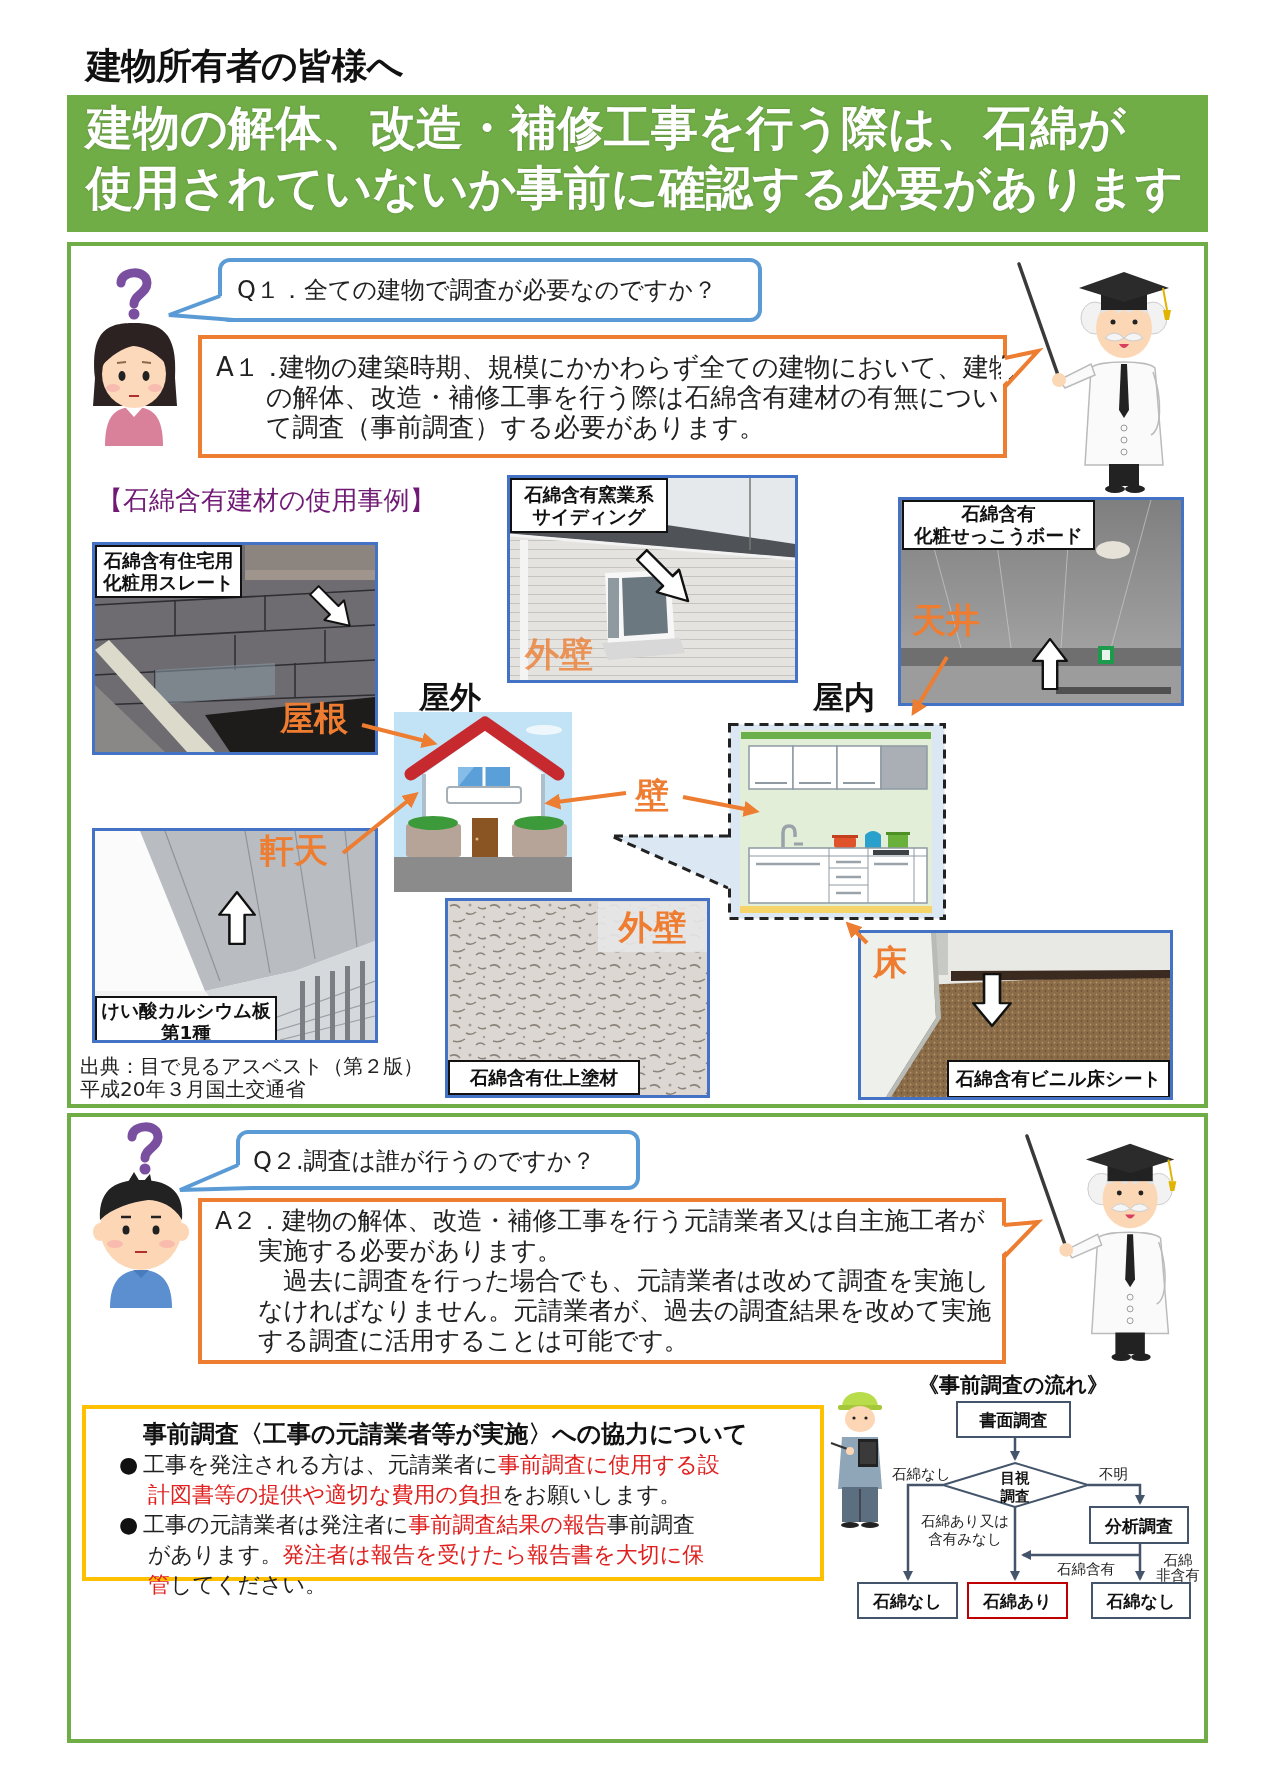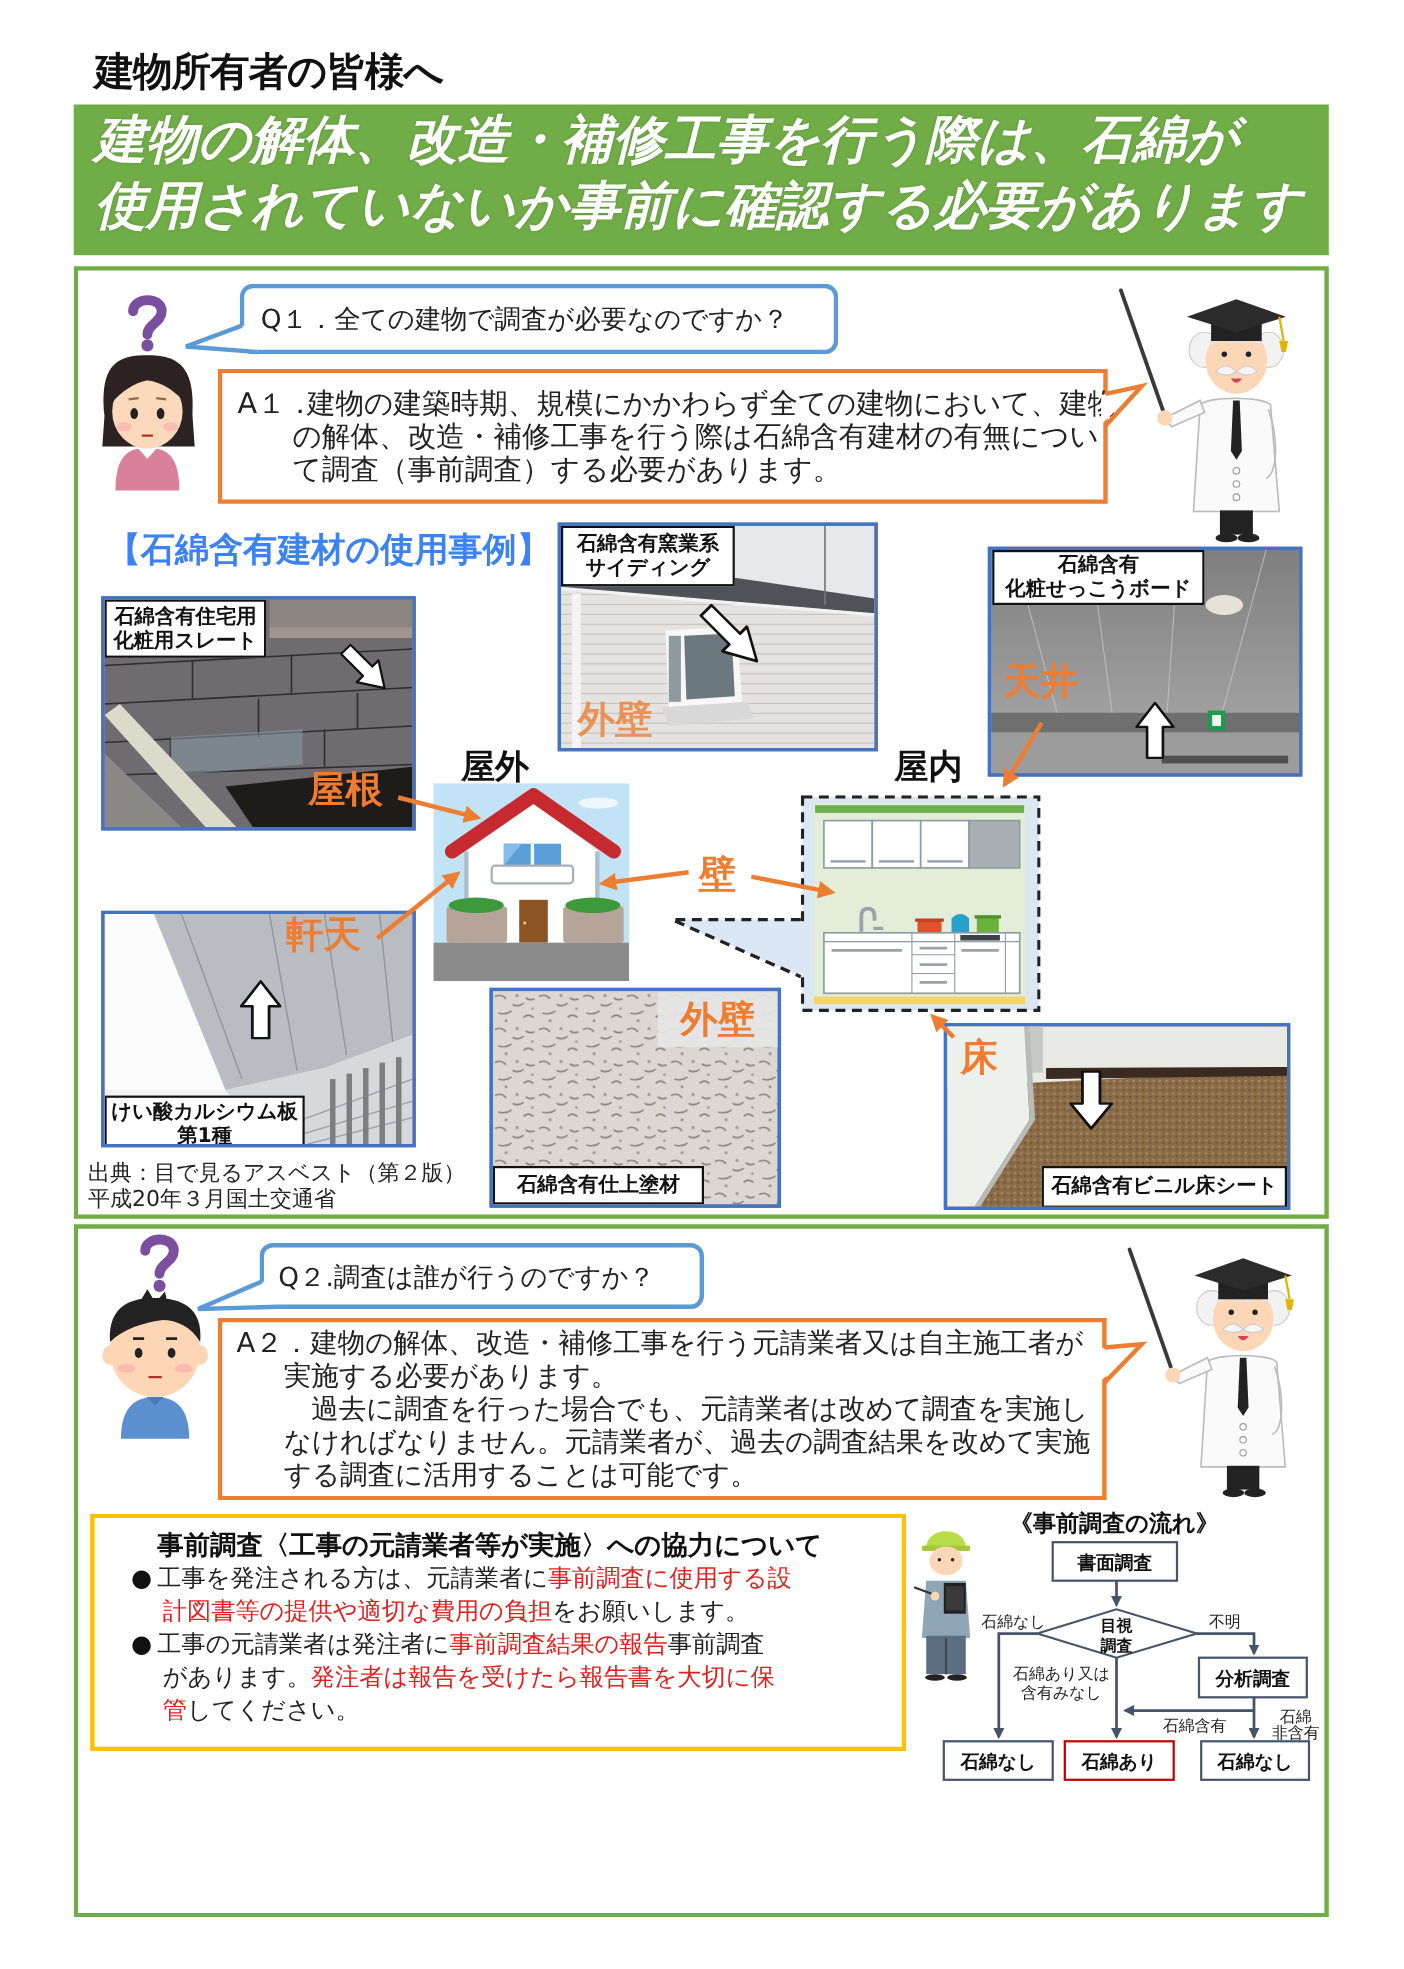--- a/index.html
+++ b/index.html
@@ -6,34 +6,34 @@
   --green:#70ad47; --bubble:#5b9bd5; --answer:#ed7d31; --photo:#4472c4;
   --loc:#ee7d31; --red:#e0201f; --yellow:#ffc000; --present:#c00000; --flow:#44546a;
 }
 *{box-sizing:border-box;margin:0;padding:0;}
 html,body{width:1276px;height:1790px;background:#fff;overflow:hidden;}
 body{position:relative;font-family:"DejaVu Sans",sans-serif;color:#222;}
 .abs{position:absolute;}
 
 .addressee{left:86px;top:44px;height:44px;line-height:44px;font-size:36px;font-weight:bold;white-space:nowrap;color:#111;letter-spacing:-1px;}
 .banner{left:67px;top:95px;width:1141px;height:137px;background:var(--green);padding:3px 0 0 19px;color:#fff;font-weight:bold;font-size:47px;}
-.banner .line{height:60px;line-height:60px;white-space:nowrap;text-shadow:0 0 2px rgba(60,90,40,.5);font-style:italic;}
+.banner .line{height:60px;line-height:60px;white-space:nowrap;text-shadow:0 0 2px rgba(60,90,40,.5);}
 
 .section{left:67px;width:1141px;box-shadow:inset 0 0 0 4px var(--green);background:#fff;}
 #sec1{top:242px;height:866px;}
 #sec2{top:1113px;height:630px;}
 
 .bubble{background:#fff;box-shadow:inset 0 0 0 4px var(--bubble);border-radius:12px;}
 .qtext{font-size:24px;height:36px;line-height:36px;white-space:nowrap;color:#222;}
 .answer{background:#fff;box-shadow:inset 0 0 0 4px var(--answer);text-decoration:underline;}
 .aline{position:absolute;white-space:nowrap;height:30px;line-height:30px;color:#222;}
 .a1{font-size:26px;}
 .a2{font-size:25px;}
 
-.heading{font-size:31px;font-weight:bold;line-height:32px;white-space:nowrap;color:#3b82f6;}
+.heading{font-size:26px;font-weight:normal;line-height:32px;white-space:nowrap;color:#701a75;}
 .place{font-size:31px;font-weight:bold;line-height:36px;white-space:nowrap;color:#111;}
 
 .photo{border:3px solid var(--photo);overflow:hidden;background:#888;}
 .photo svg.bg{position:absolute;left:0;top:0;width:100%;height:100%;}
 .tag{position:absolute;background:#fff;border:2px solid #111;display:flex;align-items:center;justify-content:center;text-align:center;}
 .tag span{font-weight:bold;font-size:18.5px;line-height:22px;white-space:pre-line;color:#111;}
 .loc{position:absolute;color:var(--loc);font-size:34px;font-weight:900;line-height:34px;white-space:nowrap;}
 .loc.faded{opacity:.78;}
 .locbox{position:absolute;background:rgba(230,230,230,.92);display:flex;align-items:center;justify-content:center;}
 .warrow{position:absolute;}
@@ -464,21 +464,21 @@
     <circle cx="100" cy="62" r="2.5" fill="#222"></circle>
     <circle cx="122" cy="62" r="2.5" fill="#222"></circle>
     <path d="M92,78 q9,-10 19,0 q10,-10 19,0 q-10,6 -19,0 q-9,6 -19,0 Z" fill="#f5f5f5" stroke="#ccc"></path>
     <path d="M106,84 q5,8 10,0 Z" fill="#d94060"></path>
     <rect x="88" y="30" width="46" height="20" fill="#222"></rect>
     <polygon points="66,28 111,12 156,28 111,42" fill="#2b2b2b"></polygon>
     <path d="M150,28 L154,50" stroke="#e0b400" stroke-width="2"></path>
     <path d="M150,50 L158,50 L156,60 L152,60 Z" fill="#e0b400"></path>
   </svg>
 
-  <div class="abs coop" style="left:15px;top:263px;width:742px;height:216px">
+  <div class="abs coop" style="left:15px;top:292px;width:742px;height:176px">
     <div class="abs coop-title" style="left:61px;top:14px">事前調査〈工事の元請業者等が実施〉への協力について</div>
 
     <span class="abs bullet" style="left:37px;top:45px">●</span>
     <div class="abs cline" style="left:61px;top:45px">
       <span>工事を発注される方は、元請業者に</span><span class="hl">事前調査に使用する設</span>
     </div>
     <div class="abs cline" style="left:66px;top:75px">
       <span class="hl">計図書等の提供や適切な費用の負担</span><span>をお願いします。</span>
     </div>
 

